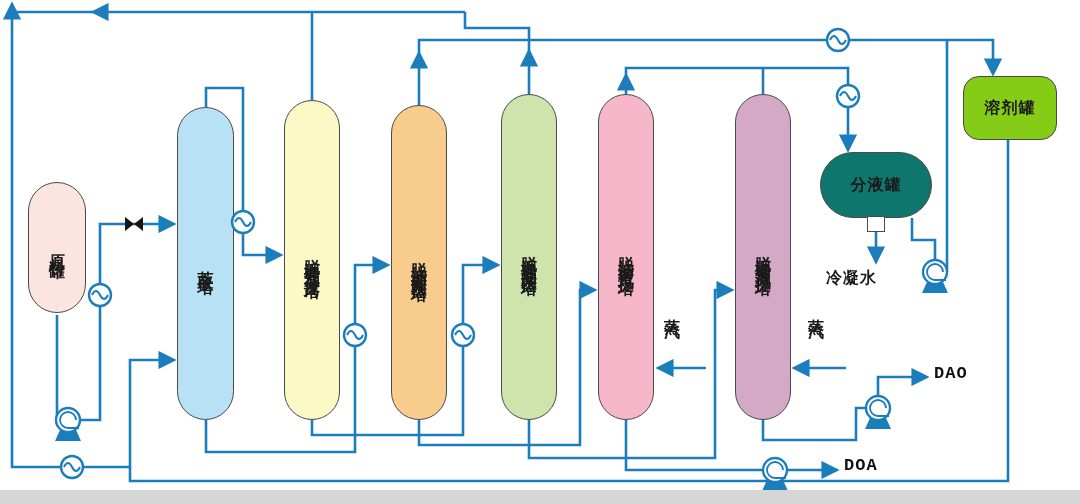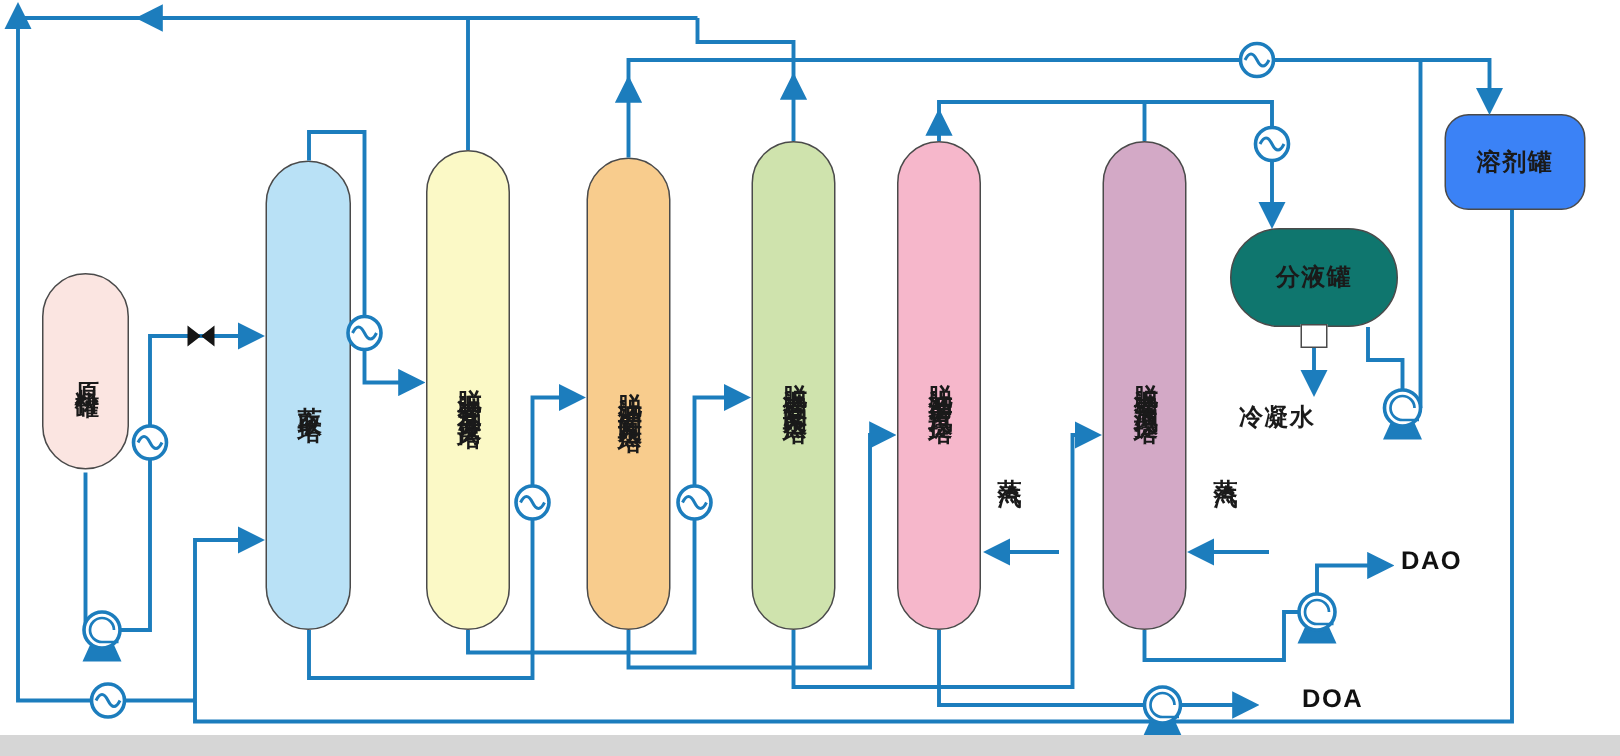--- a/index.html
+++ b/index.html
@@ -17,21 +17,21 @@
     writing-mode:vertical-rl;text-orientation:upright;
     font-size:16px;font-weight:600;color:#1a1a1a;letter-spacing:4px;line-height:1;
     font-family:"Liberation Serif",serif;
   }
   .hlabel{
     font-size:16px;font-weight:600;color:#1a1a1a;letter-spacing:1px;
     font-family:"Liberation Serif",serif;
   }
   .flabel{position:absolute;}
   .latin{
-    font-family:Liberation Sans, sans-serif;font-size:17px;font-weight:600;
+    font-family:Liberation Mono, monospace;font-size:17px;font-weight:600;
     color:#111;letter-spacing:1px;
   }
   .piping{position:absolute;left:0;top:0;pointer-events:none;}
   .band{position:absolute;left:0;top:490px;width:1080px;height:14px;background:#d6d6d6;}
 </style>
 </head>
 <body>
 
 <div class="stage">
 
@@ -61,29 +61,29 @@
 
   <div class="vessel capsule" style="left:735px;top:94px;width:56px;height:326px;background:#d3a9c6;">
     <span class="vlabel">脱沥青油汽提塔</span>
   </div>
 
   <div class="vessel capsule" style="left:820px;top:152px;width:112px;height:66px;background:#0f766e;">
     <span class="hlabel">分液罐</span>
   </div>
   <div class="vessel" style="left:867px;top:216px;width:18px;height:16px;background:#ffffff;"></div>
 
-  <div class="vessel rounded" style="left:963px;top:76px;width:94px;height:64px;background:#3b82f6;">
+  <div class="vessel rounded" style="left:963px;top:76px;width:94px;height:64px;background:#84cc16;">
     <span class="hlabel">溶剂罐</span>
   </div>
 
   <div class="flabel hlabel" style="left:826px;top:268px;">冷凝水</div>
   <div class="flabel vlabel" style="left:664px;top:306px;">蒸汽</div>
   <div class="flabel vlabel" style="left:808px;top:306px;">蒸汽</div>
   <div class="flabel latin" style="left:934px;top:364px;">DAO</div>
-  <div class="flabel latin" style="left:868px;top:456px;">DOA</div>
+  <div class="flabel latin" style="left:844px;top:456px;">DOA</div>
 
   <svg class="piping" width="1080" height="504" viewBox="0 0 1080 504" xmlns="http://www.w3.org/2000/svg">
     <defs>
       <marker id="arr" viewBox="0 0 10 10" refX="8" refY="5" markerWidth="7" markerHeight="7" orient="auto-start-reverse">
         <path d="M0,0 L10,5 L0,10 z" fill="#1c7dbd"></path>
       </marker>
     </defs>
 
     <g stroke="#1c7dbd" stroke-width="2.6" fill="none">
 

